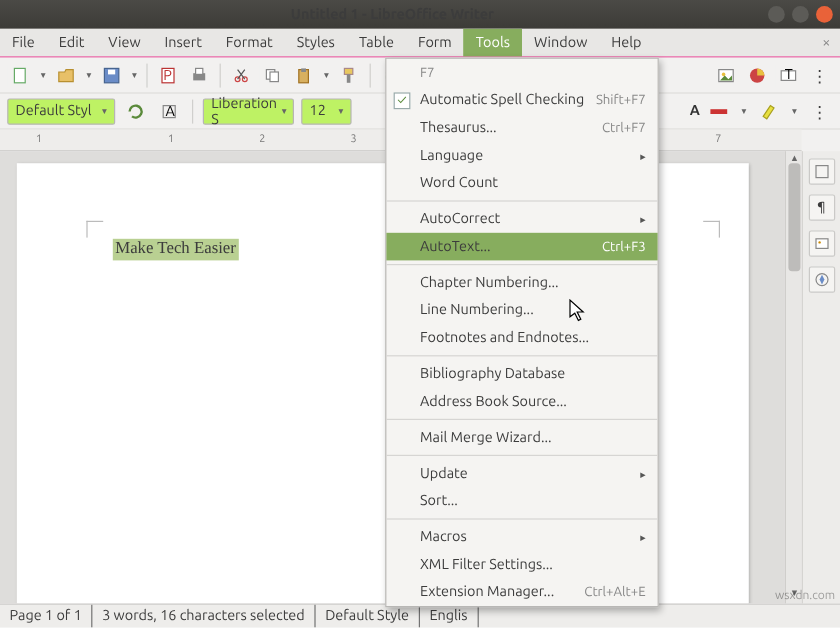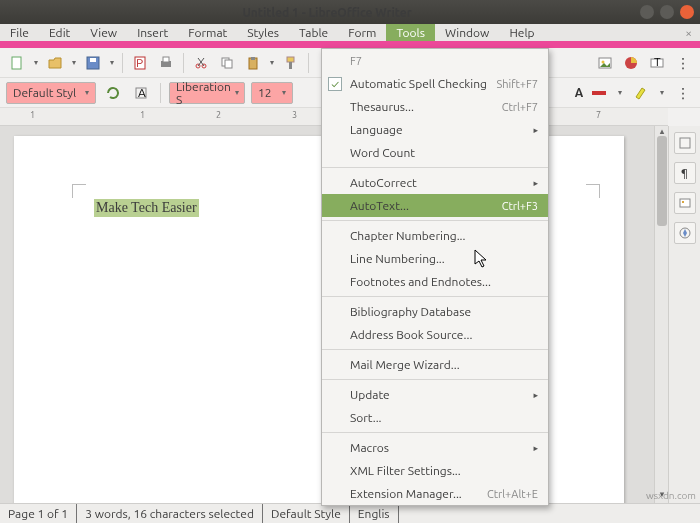--- a/index.html
+++ b/index.html
@@ -1,31 +1,31 @@
 <!DOCTYPE html>
 <html><head>
 <meta charset="utf-8">
 <style>
 *{box-sizing:border-box;margin:0;padding:0;font-family:"Ubuntu","Segoe UI",sans-serif;font-size:12px;color:#3c3c3c;}
 body{width:700px;height:523px;background:#f2f1f0;position:relative;overflow:hidden;}
 .titlebar{height:24px;background:linear-gradient(#4b4a46,#3c3b37);color:#dcdcdc;display:flex;align-items:center;padding:0 6px;}
 .titlebar .title{flex:1;text-align:center;font-weight:bold;}
 .win-btn{width:14px;height:14px;border-radius:50%;background:#5c5b57;margin-left:6px;display:inline-block;}
 .win-btn.close{background:#e96239;}
-.menubar{height:24px;background:#e8e7e5;display:flex;align-items:stretch;border-bottom:7px solid #ec4899;}
+.menubar{height:24px;background:#e8e7e5;display:flex;align-items:stretch;border-bottom:1px solid #ec4899;}
 .menubar .mi{padding:0 10px;display:flex;align-items:center;cursor:default;}
 .menubar .mi.active{background:#87ad5e;color:#fff;}
 .menubar .help-x{margin-left:auto;padding:0 8px;display:flex;align-items:center;color:#888;}
 .toolbar{height:30px;background:#f2f1f0;border-bottom:1px solid #dedddb;display:flex;align-items:center;padding:0 6px;gap:4px;}
 .tbtn{width:22px;height:22px;border:1px solid transparent;border-radius:2px;display:flex;align-items:center;justify-content:center;background:#f2f1f0;font-size:14px;}
 .tbtn svg{width:16px;height:16px;}
 .sep{width:1px;height:20px;background:#d0cfcd;margin:0 2px;}
 .dd-arrow{width:8px;height:22px;display:flex;align-items:center;justify-content:center;color:#666;font-size:8px;}
 .toolbar2{height:30px;display:flex;align-items:center;padding:0 6px;gap:6px;border-bottom:1px solid #dedddb;}
-.combo{height:22px;background:#fca5a5;border:1px solid #b7b6b4;border-radius:2px;display:flex;align-items:center;padding:0 6px;gap:4px;}
+.combo{height:22px;background:#bef264;border:1px solid #b7b6b4;border-radius:2px;display:flex;align-items:center;padding:0 6px;gap:4px;}
 .combo .arr{font-size:8px;color:#666;margin-left:auto;}
 .ruler{height:18px;background:#eeedeb;border-bottom:1px solid #d2d1cf;position:relative;margin-right:32px;}
 .ruler .rnum{position:absolute;top:2px;font-size:9px;color:#777;}
 .workspace{position:absolute;top:126px;left:0;right:0;bottom:20px;display:flex;}
 .page-area{flex:1;background:#dedddb;position:relative;overflow:hidden;}
 .page{position:absolute;left:14px;top:10px;width:610px;height:800px;background:#fff;box-shadow:1px 1px 3px rgba(0,0,0,0.25);}
 .sel-text{position:absolute;left:80px;top:63px;background:#b9d092;padding:1px 2px;font-family:"Liberation Serif",serif;font-size:14px;}
 .corner{position:absolute;width:14px;height:14px;border:1px solid #bbb;}
 .corner.tl{left:58px;top:48px;border-right:none;border-bottom:none;}
 .corner.tr{right:24px;top:48px;border-left:none;border-bottom:none;}

